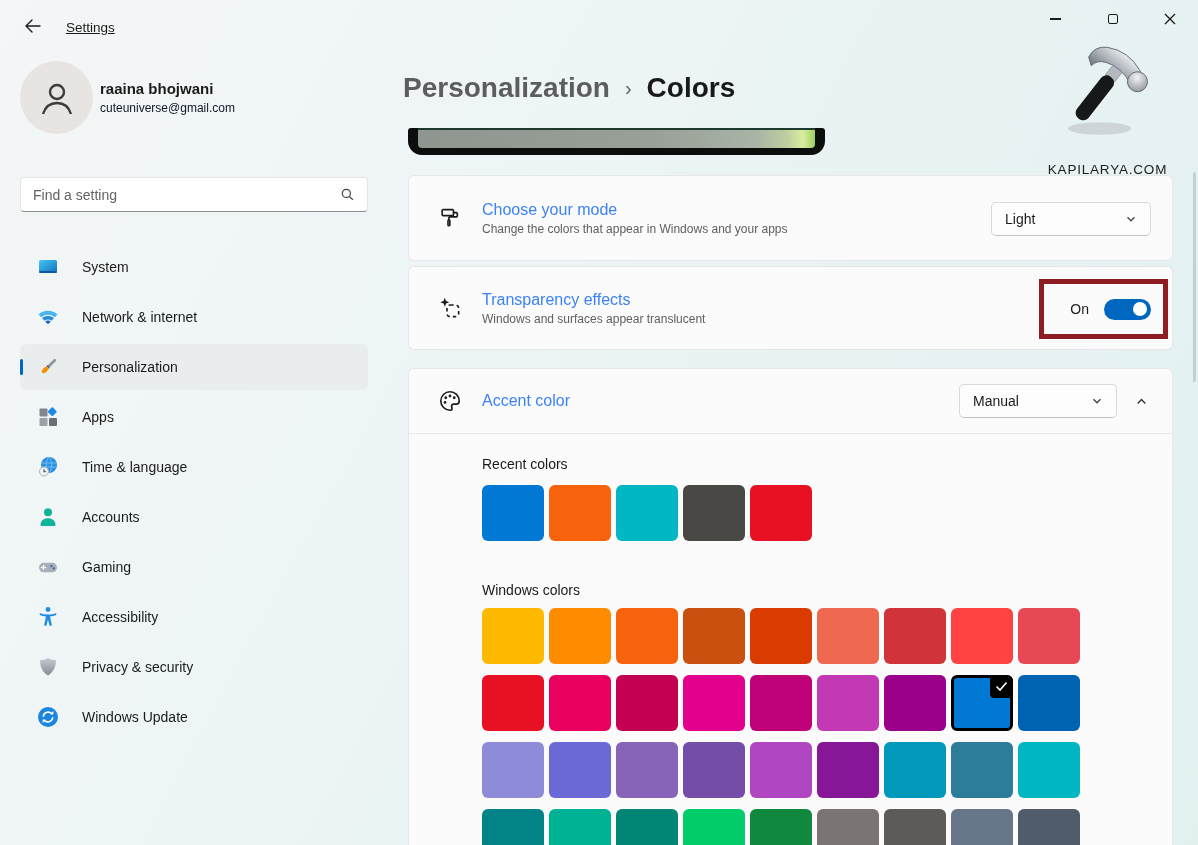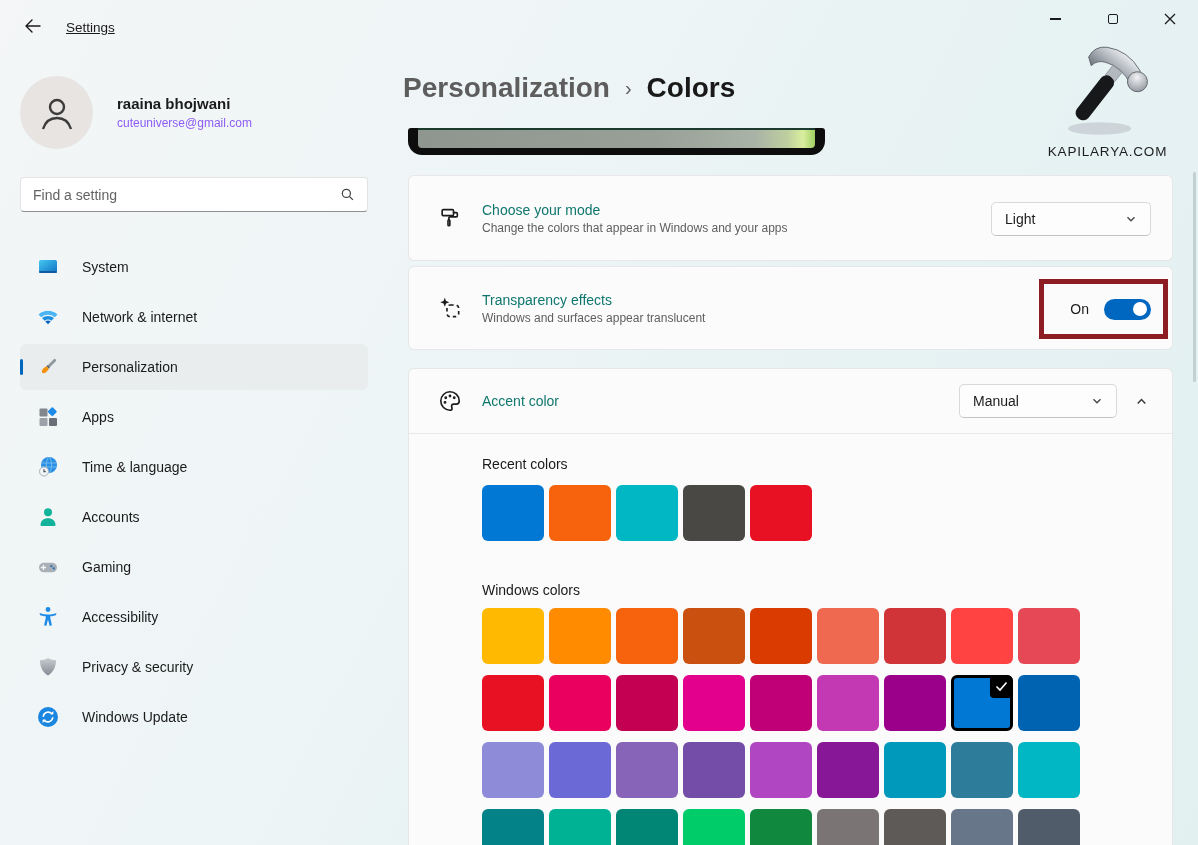--- a/index.html
+++ b/index.html
@@ -13,24 +13,24 @@
   
   .titlebar { position:absolute; left:0; top:0; width:100%; height:48px; }
   .back-btn { position:absolute; left:16px; top:14px; width:32px; height:24px; display:flex; align-items:center; justify-content:center; border-radius:4px; cursor:pointer; }
   .app-title { position:absolute; left:66px; top:20px; font-size:13.5px;text-decoration:underline; }
   .win-controls { position:absolute; right:0; top:0; height:38px; display:flex; }
   .win-btn { width:57px; height:38px; display:flex; align-items:center; justify-content:center; }
   .min-glyph { width:11px; height:1.4px; background:#1b1b1b; }
   .max-glyph { width:10px; height:10px; border:1.4px solid #1b1b1b; border-radius:2px; }
   
   .sidebar { position:absolute; left:0; top:48px; width:392px; bottom:0; }
-  .profile { position:absolute; left:20px; top:28px; display:flex; align-items:center; gap:24px; }
+  .profile { position:absolute; left:20px; top:13px; display:flex; align-items:center; gap:7px; }
   .avatar { width:73px; height:73px; border-radius:50%; background:#e7e4e1; display:flex; align-items:center; justify-content:center; }
   .profile-name { font-size:15px; font-weight:bold; margin-bottom:4px; }
-  .profile-email { font-size:12px; color:#8b5cf6; }
+  .profile-email { font-size:12px; color:#0f172a; }
   .searchbox { position:absolute; left:20px; top:129px; width:348px; height:35px; background:#ffffff;
     border:1px solid #e3e3e3; border-bottom:1px solid #8f8f8f; border-radius:4px;
     display:flex; align-items:center; padding:0 12px; }
   .searchbox input { flex:1; border:none; outline:none; font-size:14px; color:#1b1b1b; background:transparent; font-family:inherit; }
   .searchbox input::placeholder { color:#636363; }
   .nav { position:absolute; left:20px; top:196px; width:348px; }
   .nav-item { position:relative; height:46px; margin-bottom:4px; border-radius:6px; display:flex; align-items:center; padding-left:16px; gap:22px; font-size:14px; cursor:pointer; }
   .nav-item.selected { background:#e9edee; }
   .nav-item.selected::before { content:""; position:absolute; left:0; top:15px; width:3px; height:16px; border-radius:2px; background:#0067c0; }
   .nav-icon { width:24px; height:24px; flex:0 0 24px; }
@@ -40,21 +40,21 @@
   .crumb-sep { color:#5d5d5d; font-size:20px; margin:0 15px; font-weight:400; position:relative; top:-2px; }
   .crumb-current { color:#191919; }
   .preview-strip { position:absolute; left:408px; top:128px; width:417px; height:27px; background:#0d0d0d; border-radius:3px 3px 14px 14px; overflow:hidden; }
   .preview-screen { position:absolute; left:10px; right:10px; top:0; bottom:7px; border-radius:0 0 4px 4px;
     border-top:2px solid #1c3a2e;
     background:linear-gradient(90deg,#8f968f 0%,#99a098 60%,#a9b3a6 85%,#becf9f 93%,#d9ee9e 97%,#9fce62 100%); }
   .card { position:absolute; left:408px; width:765px; background:#fbfbfb; border:1px solid rgba(0,0,0,0.08); border-radius:6px; }
   .card-row { display:flex; align-items:center; height:100%; }
   .row-icon { margin-left:28px; width:26px; flex:0 0 26px; display:flex; }
   .row-text { margin-left:19px; }
-  .row-title { font-size:14px; color:#0f766e; }
+  .row-title { font-size:16px; color:#3b82f6; }
   .row-sub { font-size:12px; color:#5e5e5e; margin-top:3px; }
   .dropdown { height:34px; background:#fdfdfd; border:1px solid #d9d9d9; border-bottom-color:#c3c3c3; border-radius:5px;
     display:flex; align-items:center; justify-content:space-between; padding:0 13px; font-size:14px; cursor:pointer; }
   #card-mode { top:175px; height:86px; }
   #card-mode .dropdown { position:absolute; right:21px; top:26px; width:160px; }
   #card-transparency { top:266px; height:84px; }
   .annotation-box { position:absolute; right:4px; top:12px; width:129px; height:60px; border:5px solid #8e1d23;
     display:flex; align-items:center; justify-content:flex-end; gap:15px; padding-right:12px; }
   .toggle-label { font-size:14px; }
   .toggle { position:relative; width:47px; height:21px; border-radius:11px; background:#0067c0; cursor:pointer; }
@@ -69,21 +69,21 @@
   .swatch-row { display:flex; gap:5px; margin-top:13px; }
   .swatch-grid { display:grid; grid-template-columns:repeat(9,62px); gap:11px 5px; margin-top:10px; }
   .swatch { width:62px; height:56px; border-radius:6px; position:relative; cursor:pointer; }
   .swatch.selected { border:3px solid #000; }
   .check-badge { position:absolute; top:-3px; right:-3px; width:23px; height:23px; background:#000; border-radius:0 6px 0 4px;
     display:flex; align-items:center; justify-content:center; }
   .recent-block { margin-bottom:41px; }
   .windows-block .swatch-section-label { margin-top:0; }
   
   .watermark { position:absolute; left:1035px; top:38px; width:145px; text-align:center; }
-  .watermark-text { font-size:13.5px; letter-spacing:0.8px; color:#1d1d1d; margin-top:2px; }
+  .watermark-text { font-size:13.5px; letter-spacing:0.8px; color:#1d1d1d; margin-top:20px; }
   
   .scrollbar-thumb { position:absolute; right:2px; top:172px; width:3px; height:210px; border-radius:2px; background:rgba(90,110,115,0.25); }
 </style>
 </head>
 <body>
 
 <div class="titlebar">
   <div class="back-btn">
     <svg width="17" height="14" viewBox="0 0 17 14">
         <path d="M8 1 L2 7 L8 13 M2 7 H16" stroke="#1b1b1b" stroke-width="1.4" fill="none" stroke-linecap="round" stroke-linejoin="round"></path>

